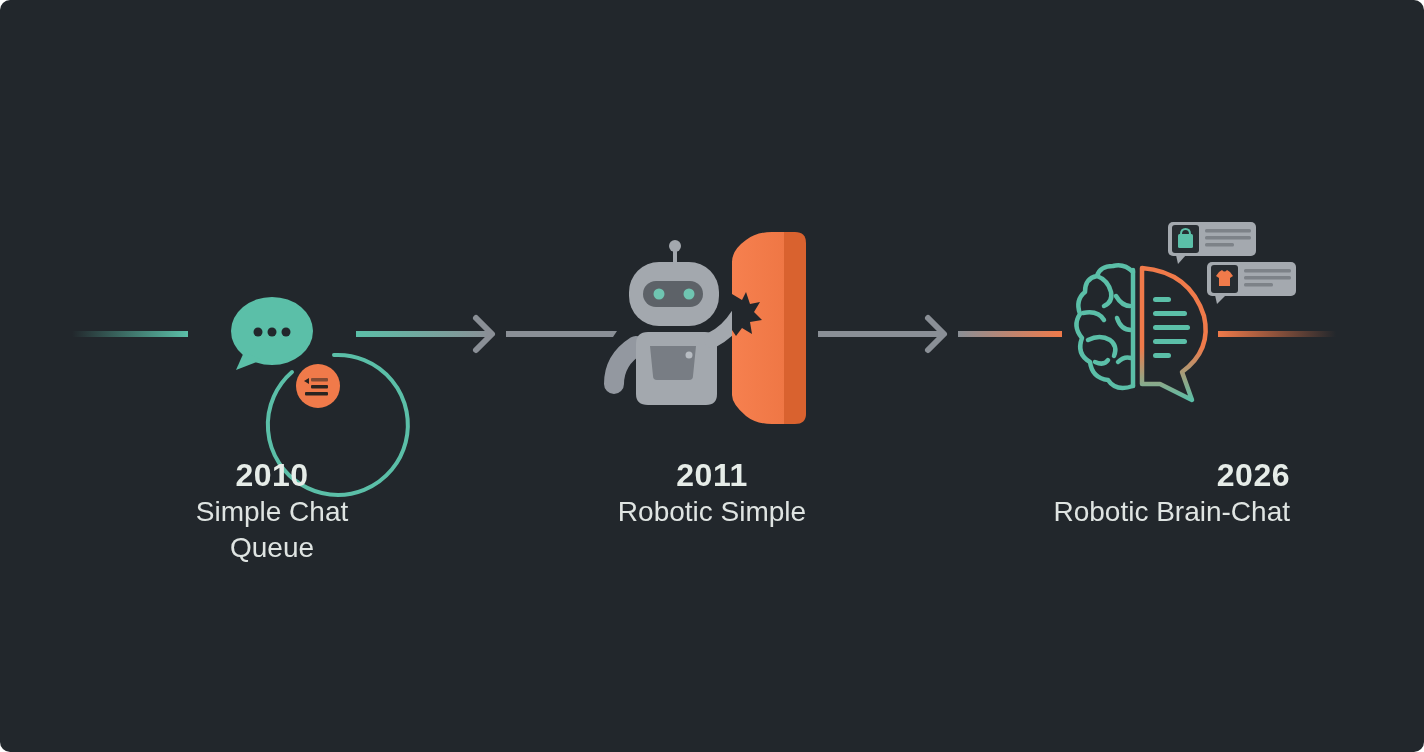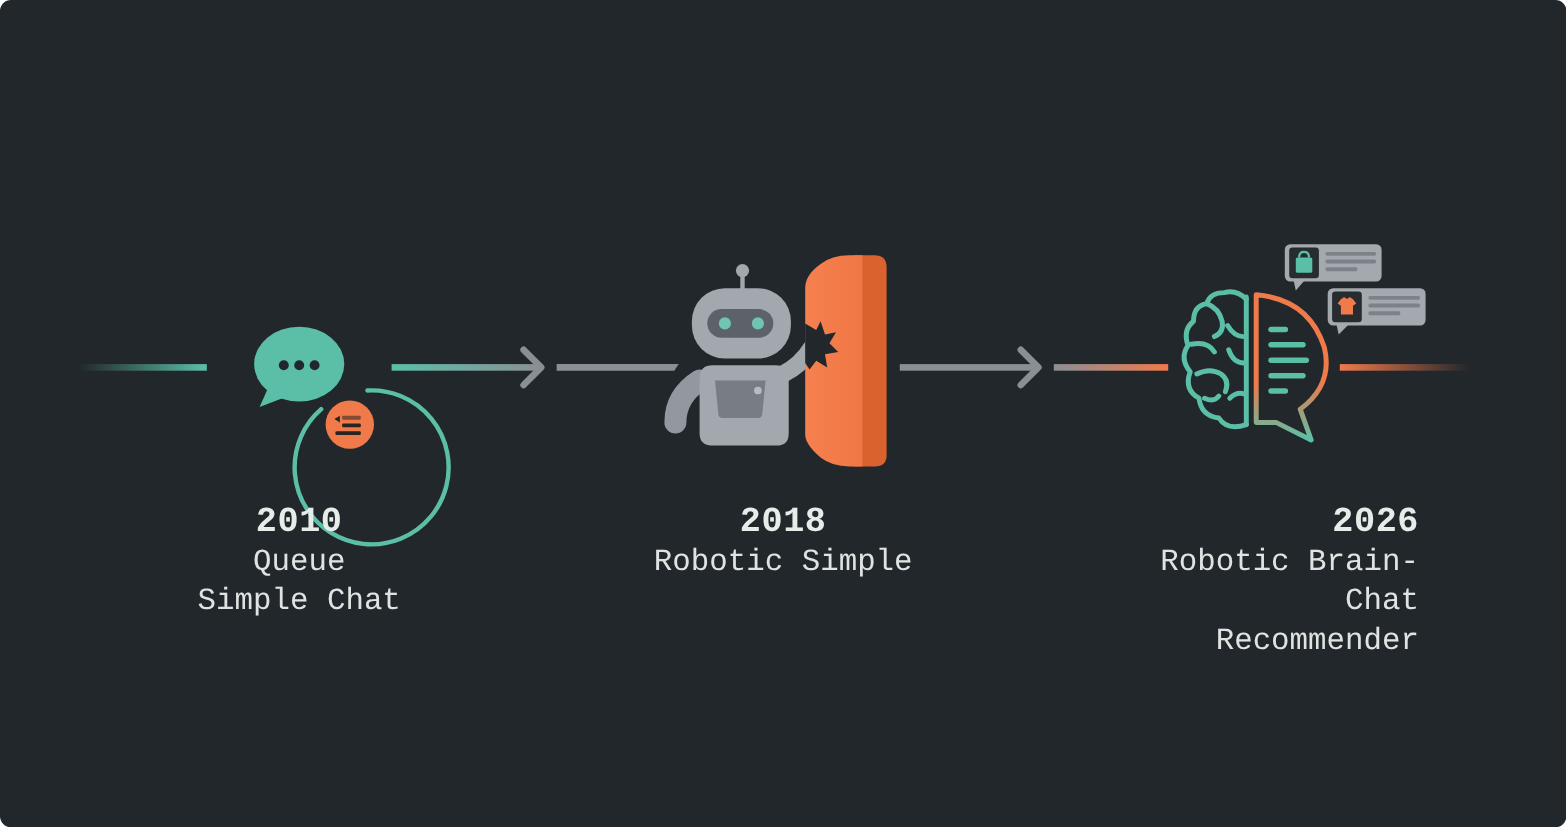--- a/index.html
+++ b/index.html
@@ -3,21 +3,21 @@
   <meta charset="utf-8">
   <style>
     html, body { margin: 0; padding: 0; background: #ffffff; }
     body { width: 1424px; height: 752px; overflow: hidden; }
     .canvas {
       position: relative;
       width: 1424px; height: 752px;
       background: #22272c;
       border-radius: 10px;
       overflow: hidden;
-      font-family: Liberation Mono, monospace;
+      font-family: Liberation Sans, sans-serif;
     }
     .layer { position: absolute; left: 0; top: 0; }
     .stage-text {
       position: absolute;
       text-align: center;
       color: #e4e9e6;
     }
     .year {
       font-weight: 700;
       font-size: 32px;
@@ -171,28 +171,27 @@
         <path d="M1219 272 L1222 270 Q1224.5 273 1227 270 L1230 272 L1233 276 L1230 278 L1230 286 L1219 286 L1219 278 L1216 276 Z" fill="#f07a4a"></path>
       </g>
       <rect x="1244" y="269" width="47" height="3.5" rx="1.5" fill="#7d8288"></rect>
       <rect x="1244" y="276" width="47" height="3.5" rx="1.5" fill="#7d8288"></rect>
       <rect x="1244" y="283" width="29" height="3.5" rx="1.5" fill="#7d8288"></rect>
     </g>
   </svg>
 
   <div class="stage-text" style="left:152px; top:456px; width:240px;">
     <div class="year">2010</div>
+    <div class="caption">Simple Chat</div>
     <div class="caption">Queue</div>
-    <div class="caption">Simple Chat</div>
   </div>
 
   <div class="stage-text" style="left:572px; top:456px; width:280px;">
-    <div class="year">2018</div>
+    <div class="year">2011</div>
     <div class="caption">Robotic Simple</div>
   </div>
 
   <div class="stage-text" style="left:990px; top:456px; width:300px;text-align:right;">
     <div class="year">2026</div>
     <div class="caption">Robotic Brain-Chat</div>
-    <div class="caption">Recommender</div>
   </div>
 
 </div>
 
 </body></html>

